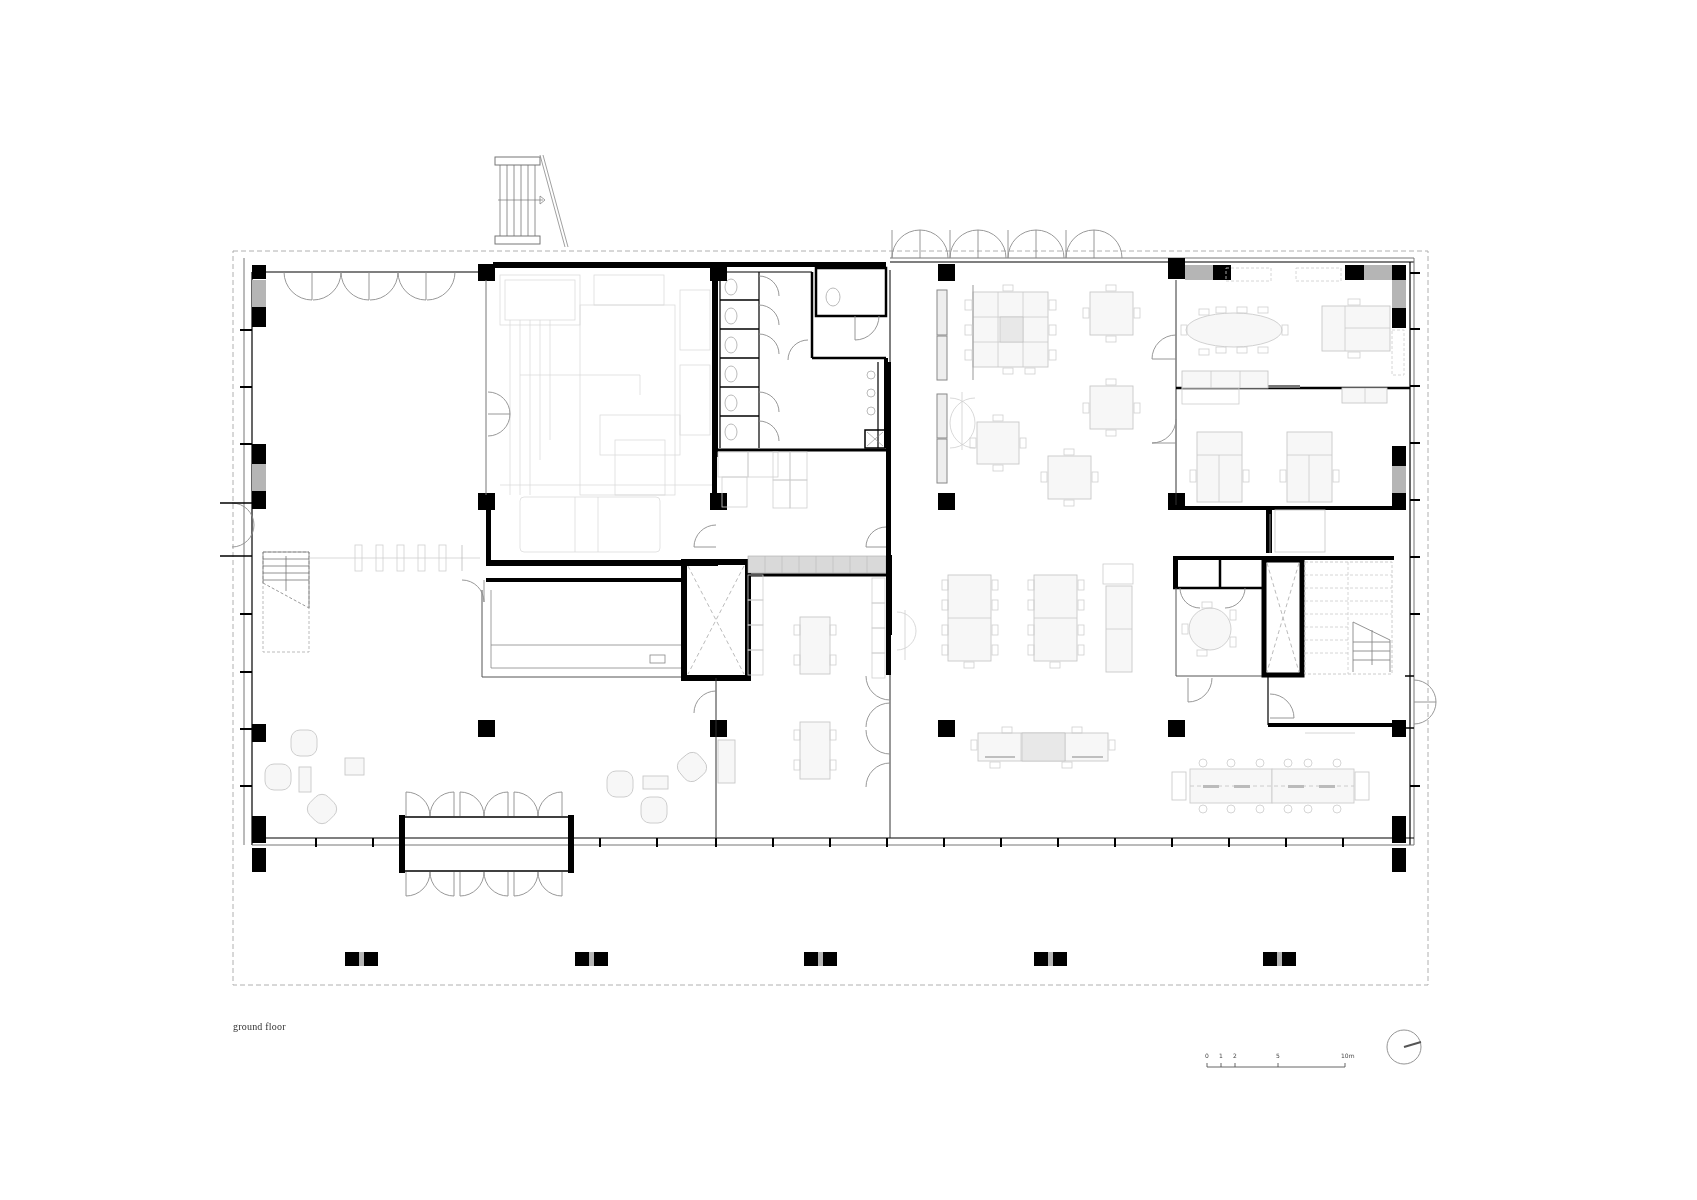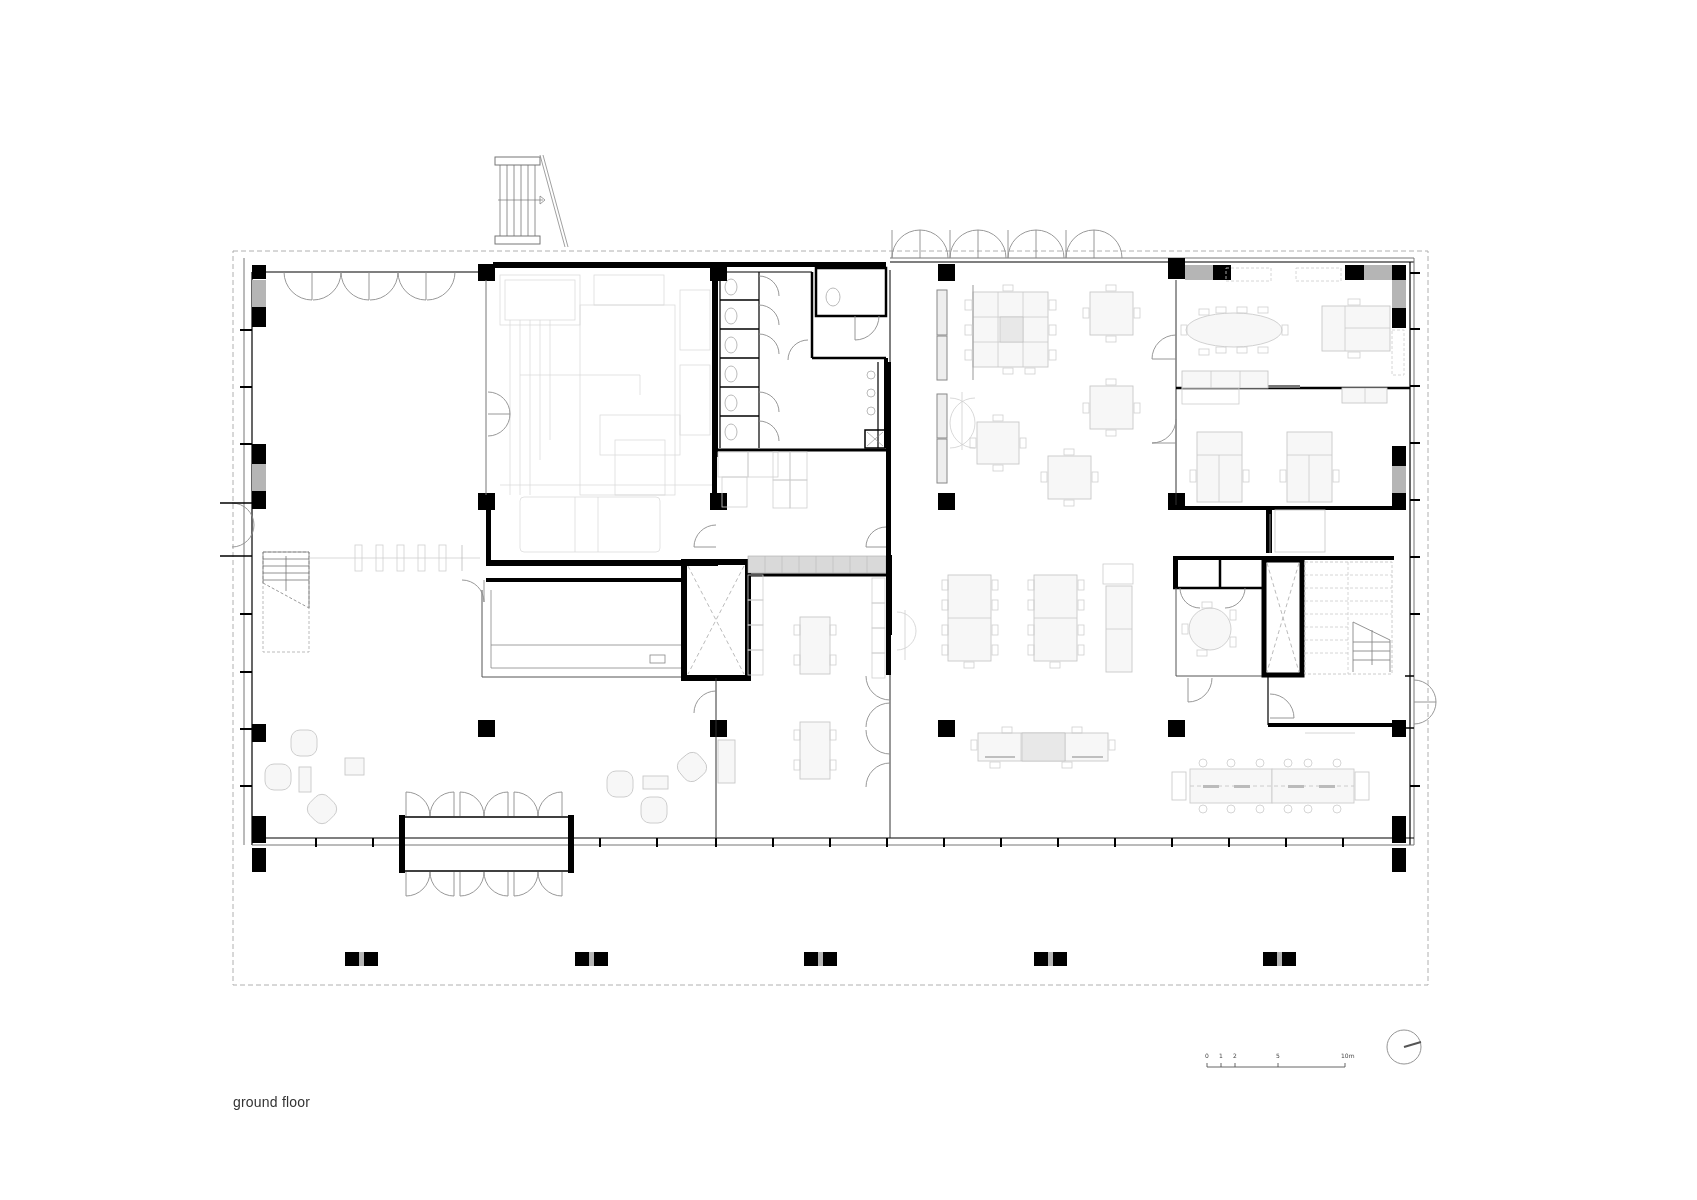--- a/index.html
+++ b/index.html
@@ -1,18 +1,18 @@
 <!DOCTYPE html>
 <html><head>
 <meta charset="utf-8">
 <style>
   html,body{margin:0;padding:0;background:#ffffff;}
   body{width:1697px;height:1200px;position:relative;overflow:hidden;font-family:"DejaVu Sans",sans-serif;}
   #plan{position:absolute;left:0;top:0;width:1697px;height:1200px;}
-  .caption{position:absolute;left:233px;top:1094px;font-size:14px;color:#333;font-family:Liberation Sans, sans-serif;letter-spacing:0.2px;}
+  .caption{position:absolute;left:233px;top:1021px;font-size:10px;color:#333;font-family:Liberation Serif, serif;letter-spacing:0.2px;}
   .scale-label{font-size:6px;fill:#444;font-family:"DejaVu Sans",sans-serif;}
   .wall{fill:#000;}
   .col{fill:#000;}
   .grey{fill:#b5b5b5;}
   .door{stroke:#8c8c8c;stroke-width:0.9;fill:none;}
   .furn{stroke:#c8c8c8;stroke-width:0.9;fill:#f7f7f7;}
   .furnl{stroke:#cfcfcf;stroke-width:0.8;fill:none;}
   .dash{stroke:#b0b0b0;stroke-width:1;stroke-dasharray:5 3;fill:none;}
   .mech{stroke:#dcdcdc;stroke-width:0.8;fill:none;}
 </style>

